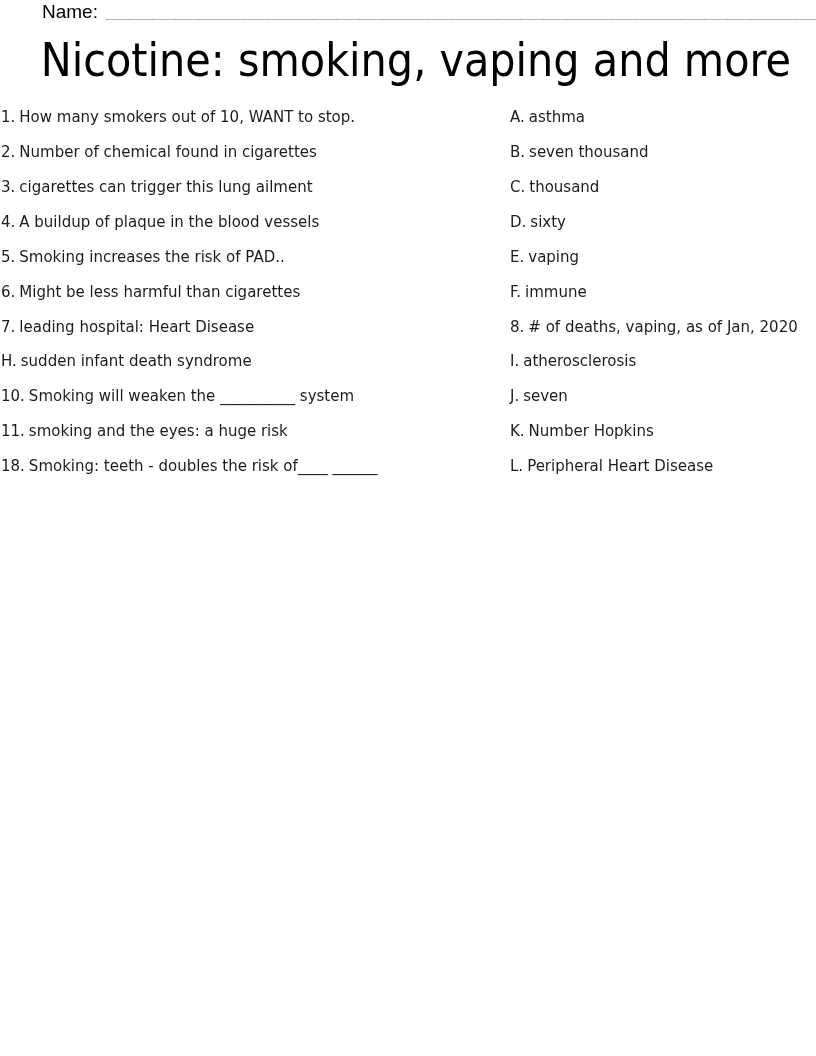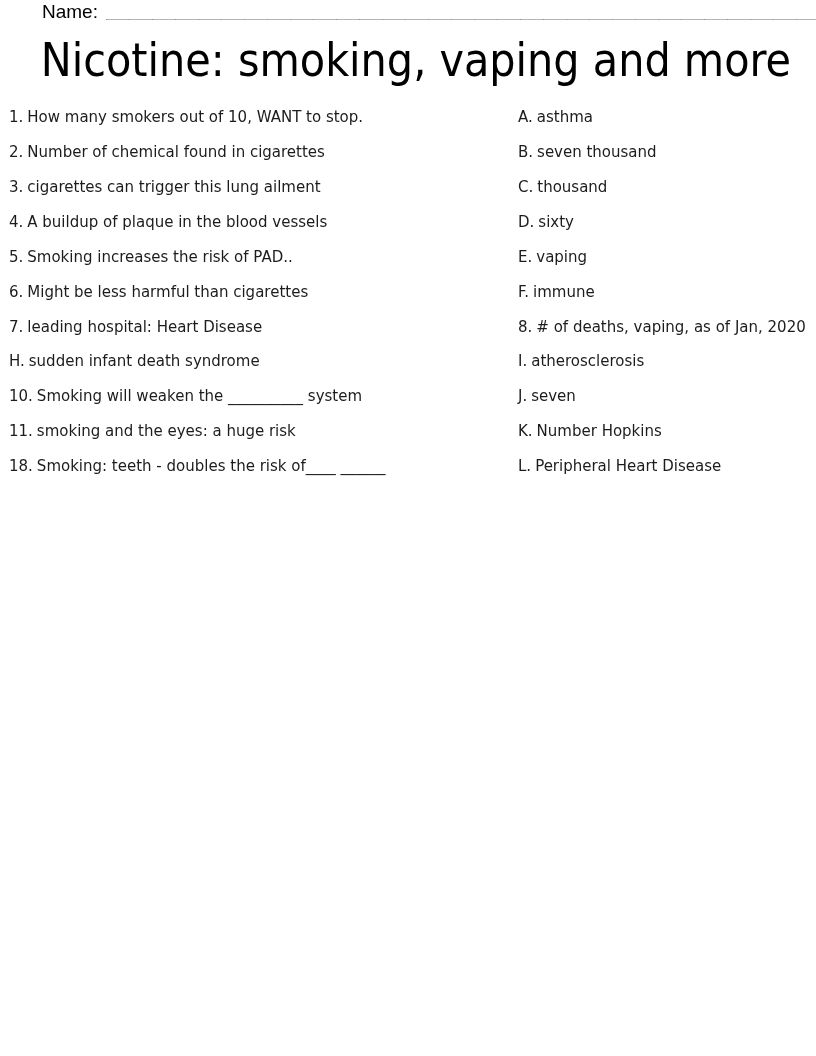--- a/index.html
+++ b/index.html
@@ -71,21 +71,20 @@
     right: 0;
     display: grid;
     grid-template-columns: 509px 1fr;
     grid-auto-rows: 34.93px;
     font-size: 15px;
     line-height: 19px;
   }
   .q, .a {
     white-space: nowrap;
     overflow: visible;
-    margin-left: 8px;
   }
   .num, .letter {
     margin-right: 4px;
   }
 </style>
 </head>
 <body>
 
 <div class="name-row">
   <span class="name-label">Name:</span>

